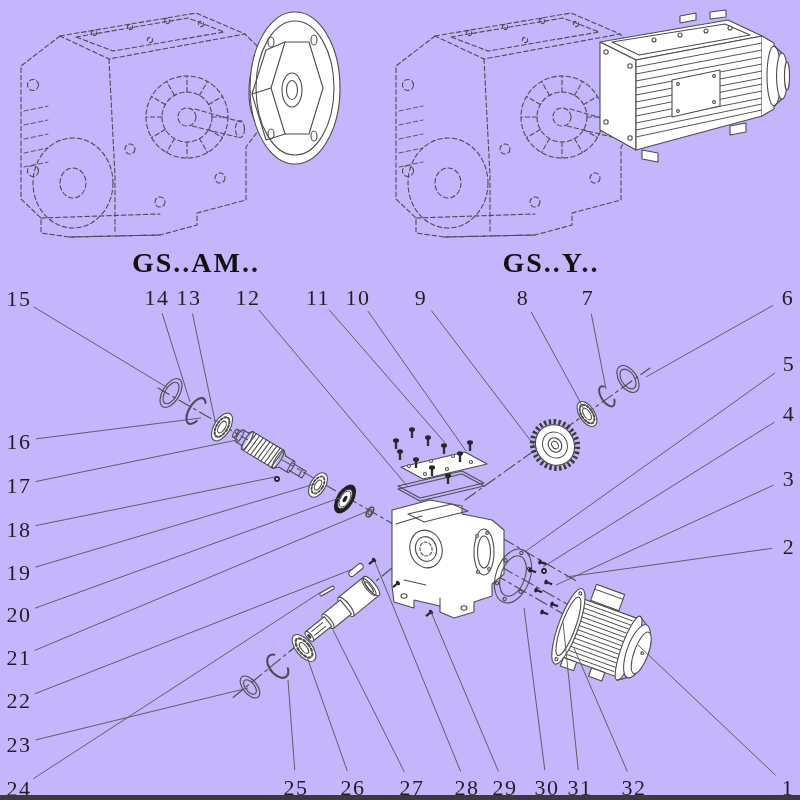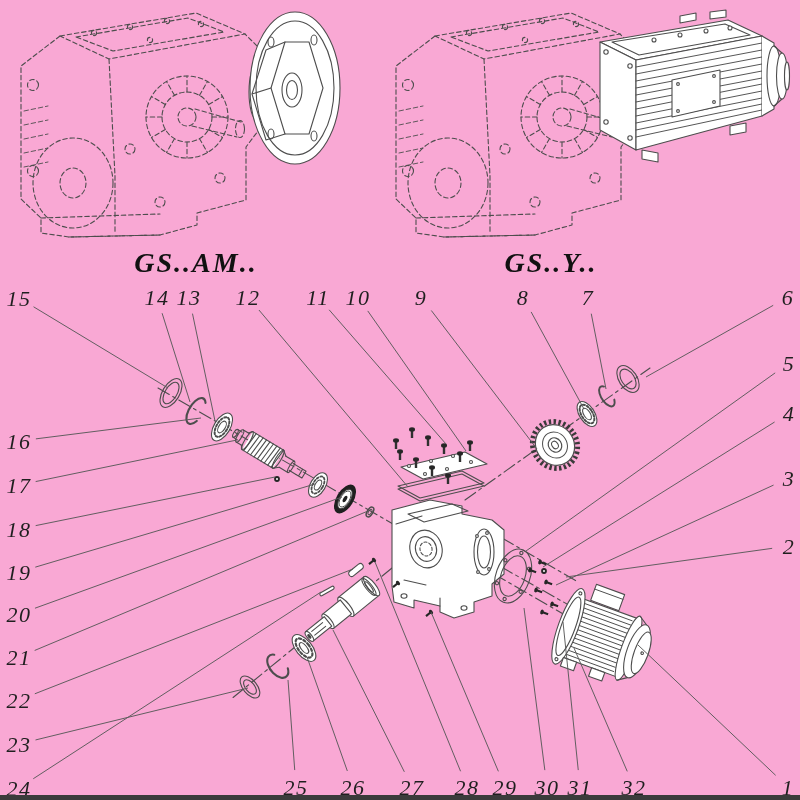--- a/index.html
+++ b/index.html
@@ -1,16 +1,16 @@
 <!DOCTYPE html>
 <html><head>
 <meta charset="utf-8">
 <style>
   html,body{margin:0;padding:0;background:#fff;}
-  .page{width:800px;height:800px;background:#f9a8d4;position:relative;overflow:hidden;font-style:italic;}
+  .page{width:800px;height:800px;background:#c4b5fd;position:relative;overflow:hidden;}
   svg{display:block;}
   .ln{stroke:#4d4d4d;fill:none;stroke-width:1.1;stroke-linecap:round;stroke-linejoin:round;}
   .lnf{stroke:#4d4d4d;fill:#fff;stroke-width:1.1;stroke-linejoin:round;stroke-linecap:round;}
   text.callout{font-family:"Liberation Serif","DejaVu Serif",serif;font-size:22px;fill:#1f1f1f;letter-spacing:1.5px;}
   text.model{font-family:"Liberation Serif","DejaVu Serif",serif;font-size:28px;font-weight:bold;fill:#111;letter-spacing:2px;}
 </style>
 </head>
 <body>
 
 <div class="page">

